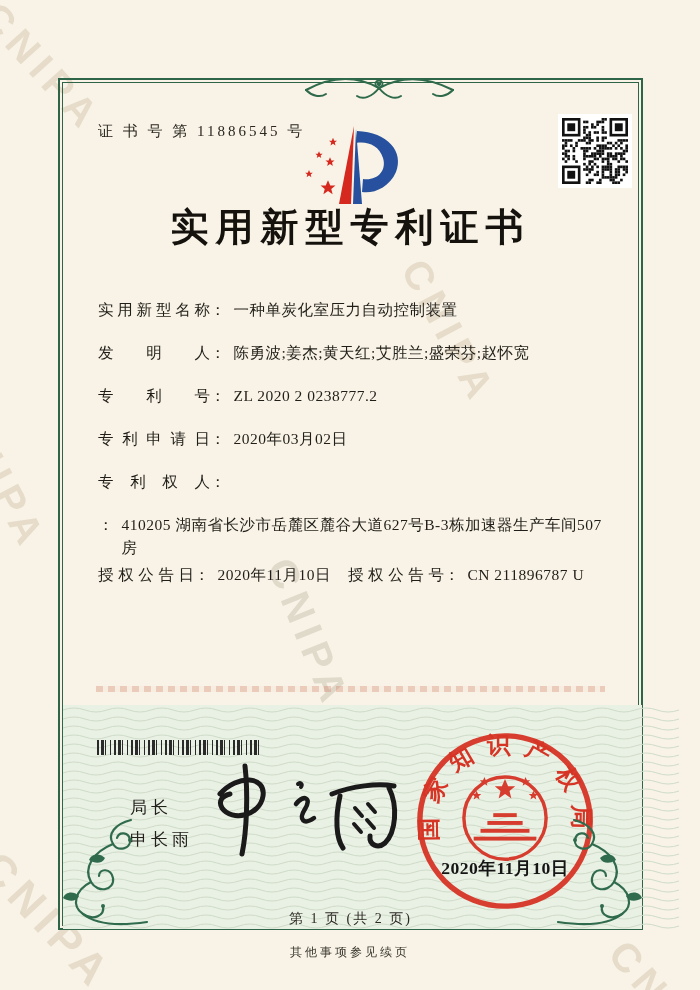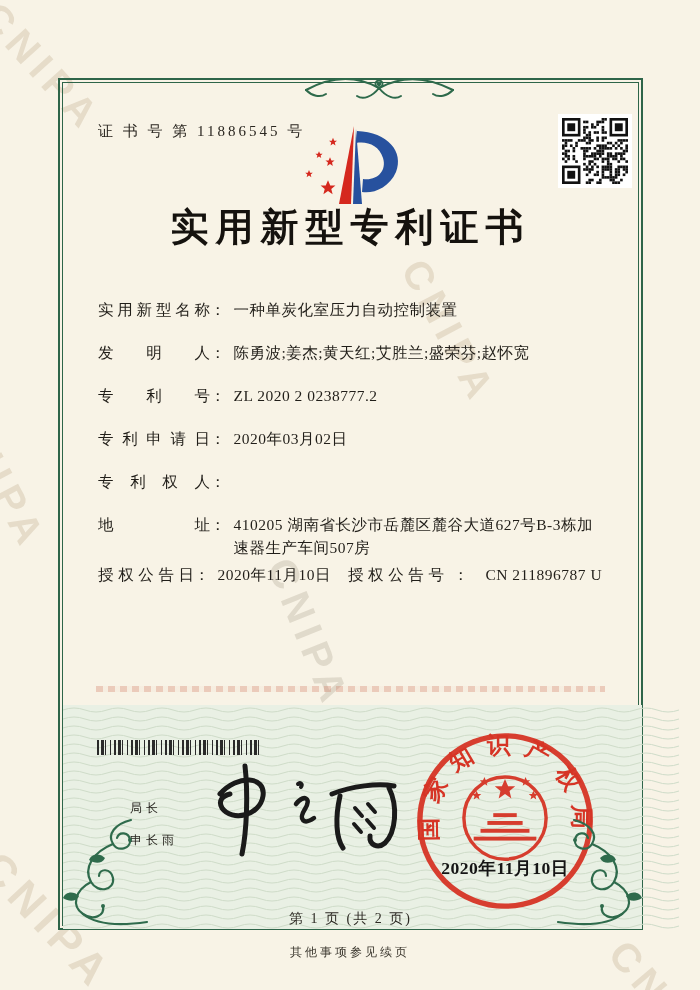--- a/index.html
+++ b/index.html
@@ -31,41 +31,41 @@
            font-size:38px; font-weight:700; letter-spacing:7px; color:#15120e; z-index:3; }
 
   .fields { position:absolute; left:38px; top:218px; right:34px; font-size:15.5px; color:#211e19; z-index:3; }
   .frow { display:flex; line-height:23px; margin-bottom:20px; }
   .flabel { display:inline-block; width:112px; text-align:justify; text-align-last:justify; flex:0 0 112px; }
   .fcolon { flex:0 0 auto; }
   .fvalue { margin-left:8px; flex:1; letter-spacing:0.5px; }
   .frow-addr { margin-bottom:4px; }
   .grant-row { display:flex; line-height:23px; }
   .gpair { display:flex;align-items:flex-end; }
-  .gpair + .gpair { margin-left:17px;gap:9px; }
+  .gpair + .gpair { margin-left:17px; }
   .glabel { display:inline-block; width:96px; text-align:justify; text-align-last:justify; }
   .gvalue { margin-left:8px; letter-spacing:0.5px; }
 
   .legal { position:absolute; left:38px; top:503px; right:34px; font-size:15px; line-height:25px;
            text-align:justify; color:#1f1c17; z-index:3; }
   .legal p { text-indent:2em; letter-spacing:1px; }
 
   .micro-band { position:absolute; left:36px; top:606px; right:36px; height:6px; z-index:2;
       background:repeating-linear-gradient(90deg, rgba(205,110,85,.30) 0 7px, rgba(205,110,85,.04) 7px 12px); }
 
   .wave-zone { position:absolute; left:3px; top:625px; width:579px; height:224px; background:#e9f0e4; z-index:1; }
   .wave-zone svg { display:block; }
 
   .barcode { position:absolute; left:37px; top:660px; width:165px; height:15px; z-index:3;
       background:
         repeating-linear-gradient(90deg,#2a2a2a 0 2px, transparent 2px 4px, #2a2a2a 4px 7px,
           transparent 7px 8px, #2a2a2a 8px 9px, transparent 9px 13px, #2a2a2a 13px 14px, transparent 14px 17px); }
 
   .signer { position:absolute; left:70px; top:712px; z-index:3; font-family:"Liberation Sans", sans-serif; }
-  .signer div { font-size:12px; letter-spacing:4px; color:#24211c; line-height:32px; font-weight:500; }
+  .signer div { font-size:17px; letter-spacing:4px; color:#24211c; line-height:32px; font-weight:500; }
   .sig-script { position:absolute; left:132px; top:678px; z-index:3; }
 
   .seal { position:absolute; left:352px; top:648px; z-index:4; }
 
   .page-info { position:absolute; left:0; top:818px; width:100%; text-align:center;
                font-size:14px; letter-spacing:2px; color:#2c2923; z-index:3;margin-top:12px; }
 
   .flourish-top { position:absolute; left:242px; top:-10px; z-index:4; }
   .flourish-bl  { position:absolute; left:-25px; top:738px; z-index:4; }
   .flourish-br  { position:absolute; left:495px; top:738px; z-index:4; transform:scaleX(-1); }
@@ -372,21 +372,20 @@
       <div class="frow">
         <span class="flabel">专利申请日</span>
           <span class="fcolon">：</span>
         <span class="fvalue">2020年03月02日</span>
       </div>
       <div class="frow">
         <span class="flabel">专利权人</span>
           <span class="fcolon">：</span>
       </div>
       <div class="frow frow-addr">
-        <span class="flabel">地址</span>
           <span class="fcolon">：</span>
         <span class="fvalue">410205 湖南省长沙市岳麓区麓谷大道627号B-3栋加速器生产车间507房</span>
       </div>
       <div class="grant-row">
         <span class="gpair">
           <span class="glabel">授权公告日</span>
             <span class="fcolon">：</span>
           <span class="gvalue">2020年11月10日</span>
         </span>
         <span class="gpair">

